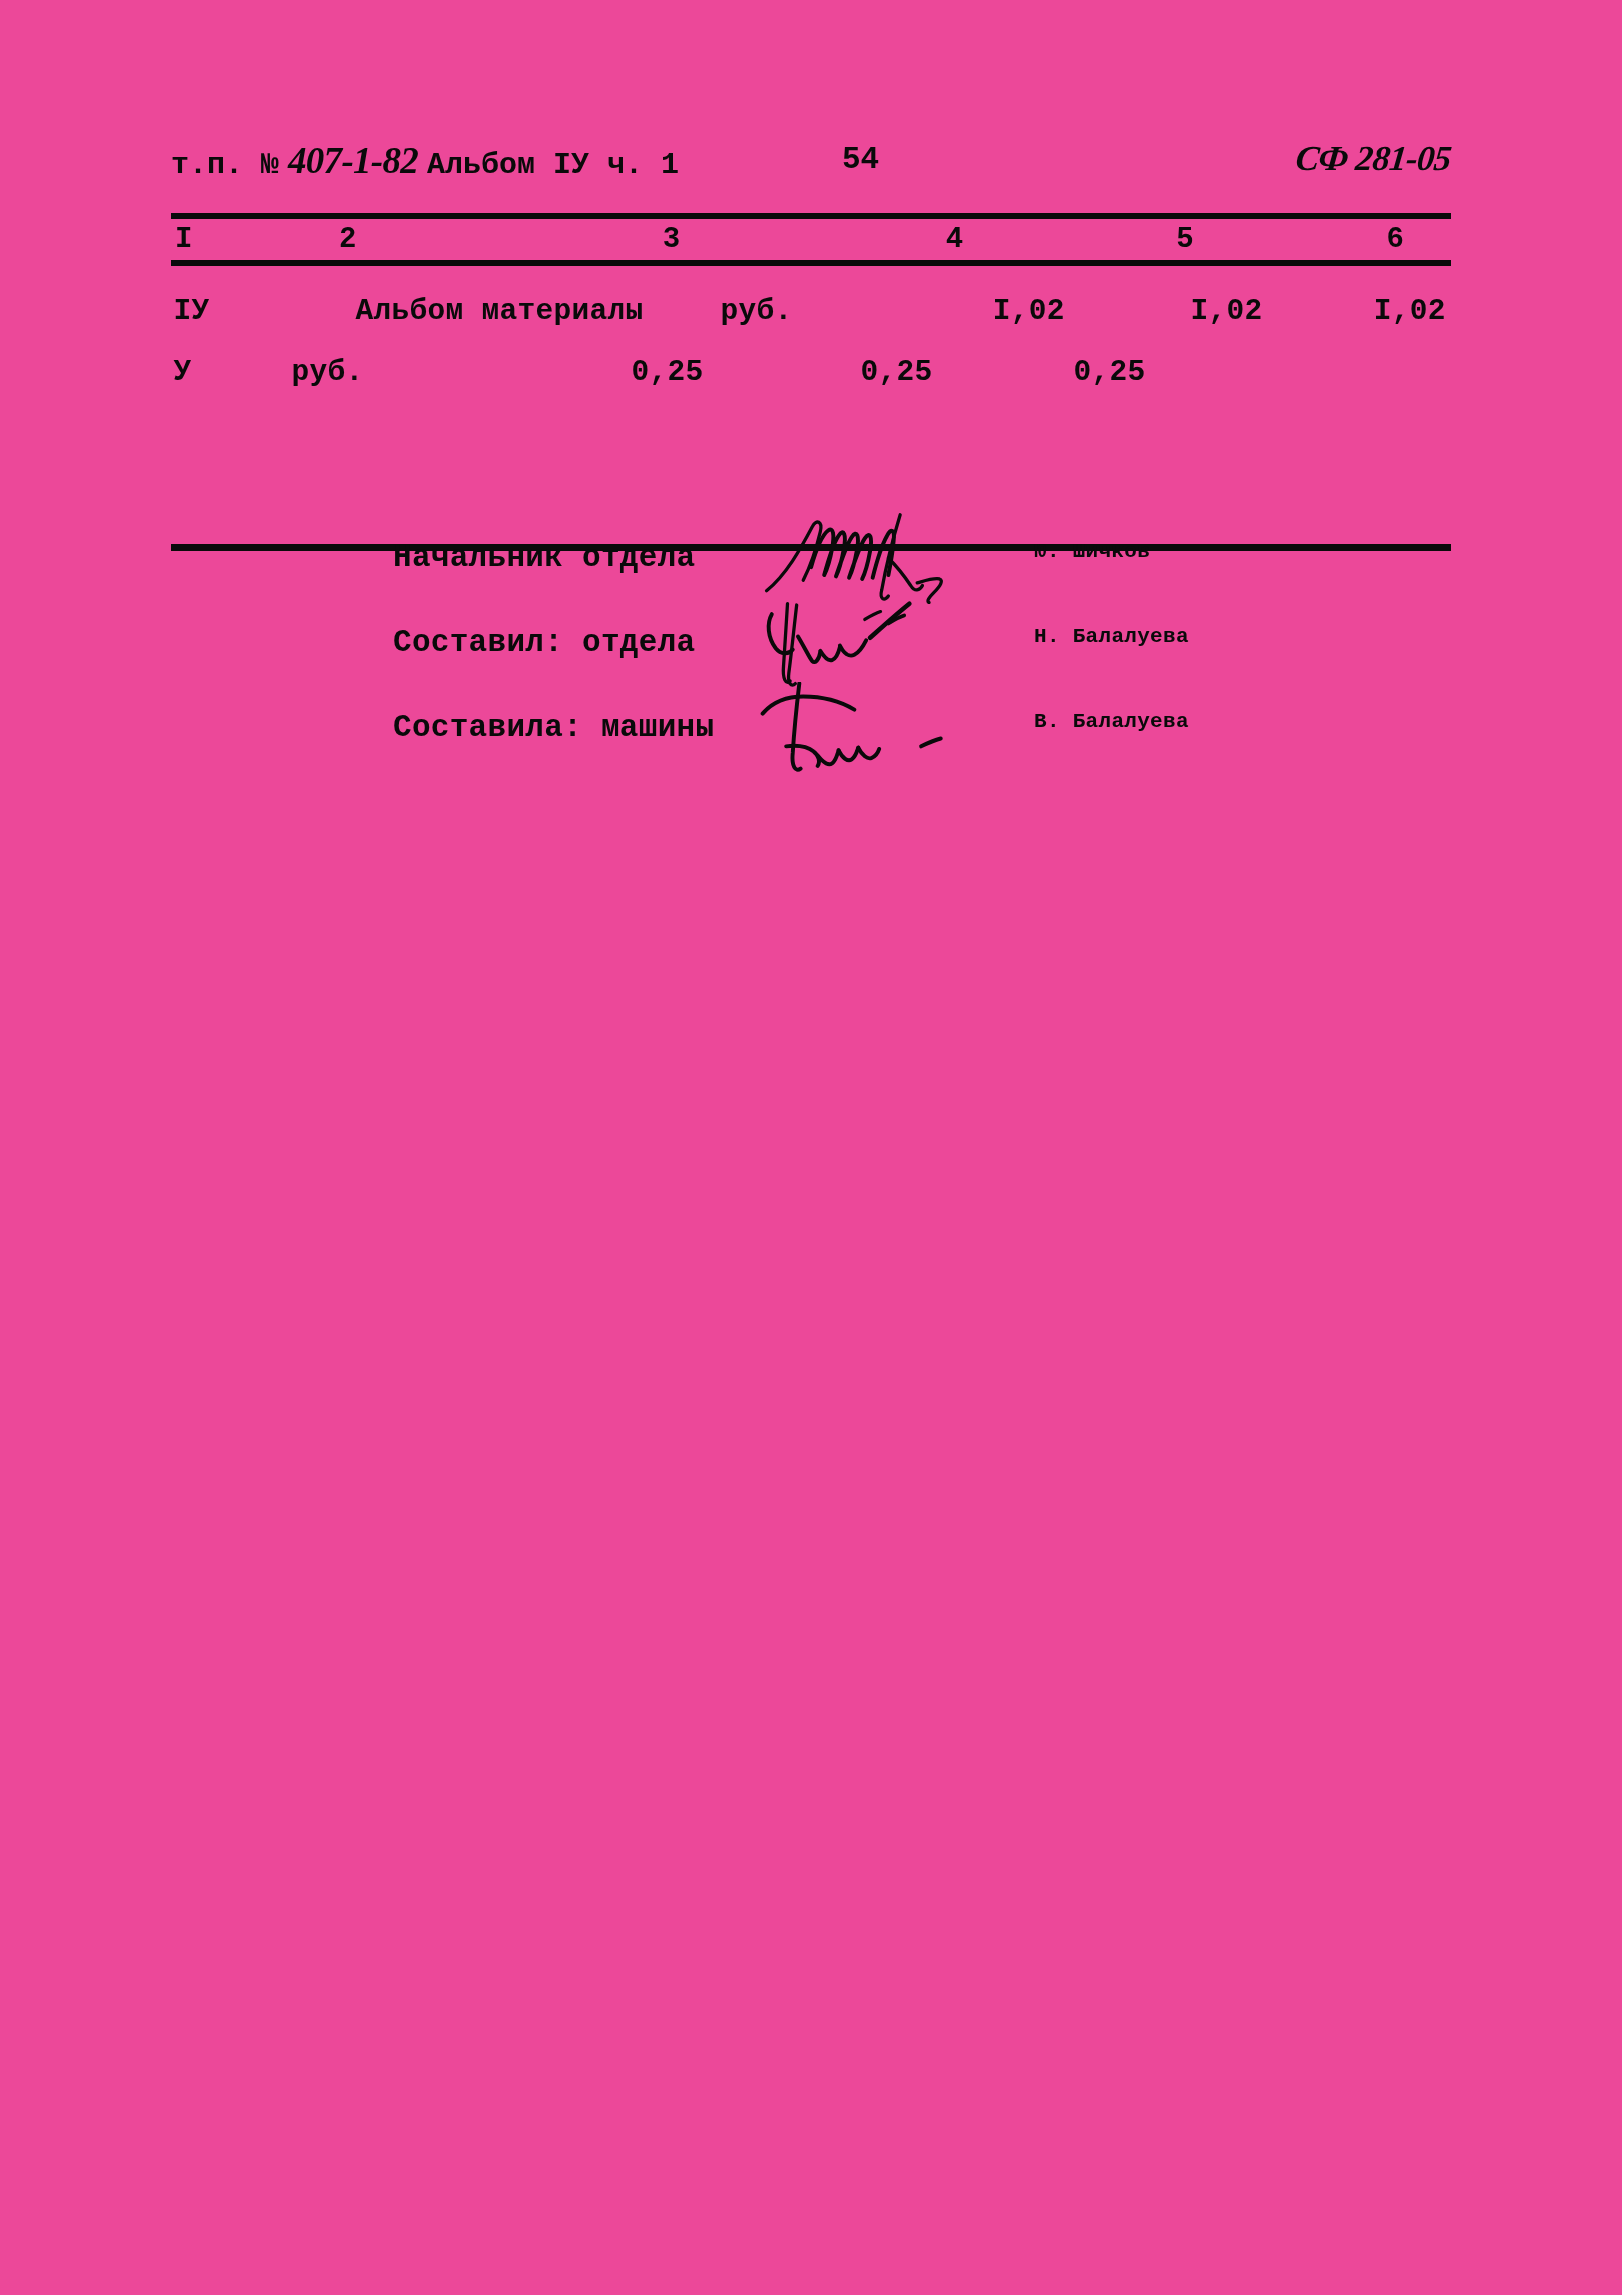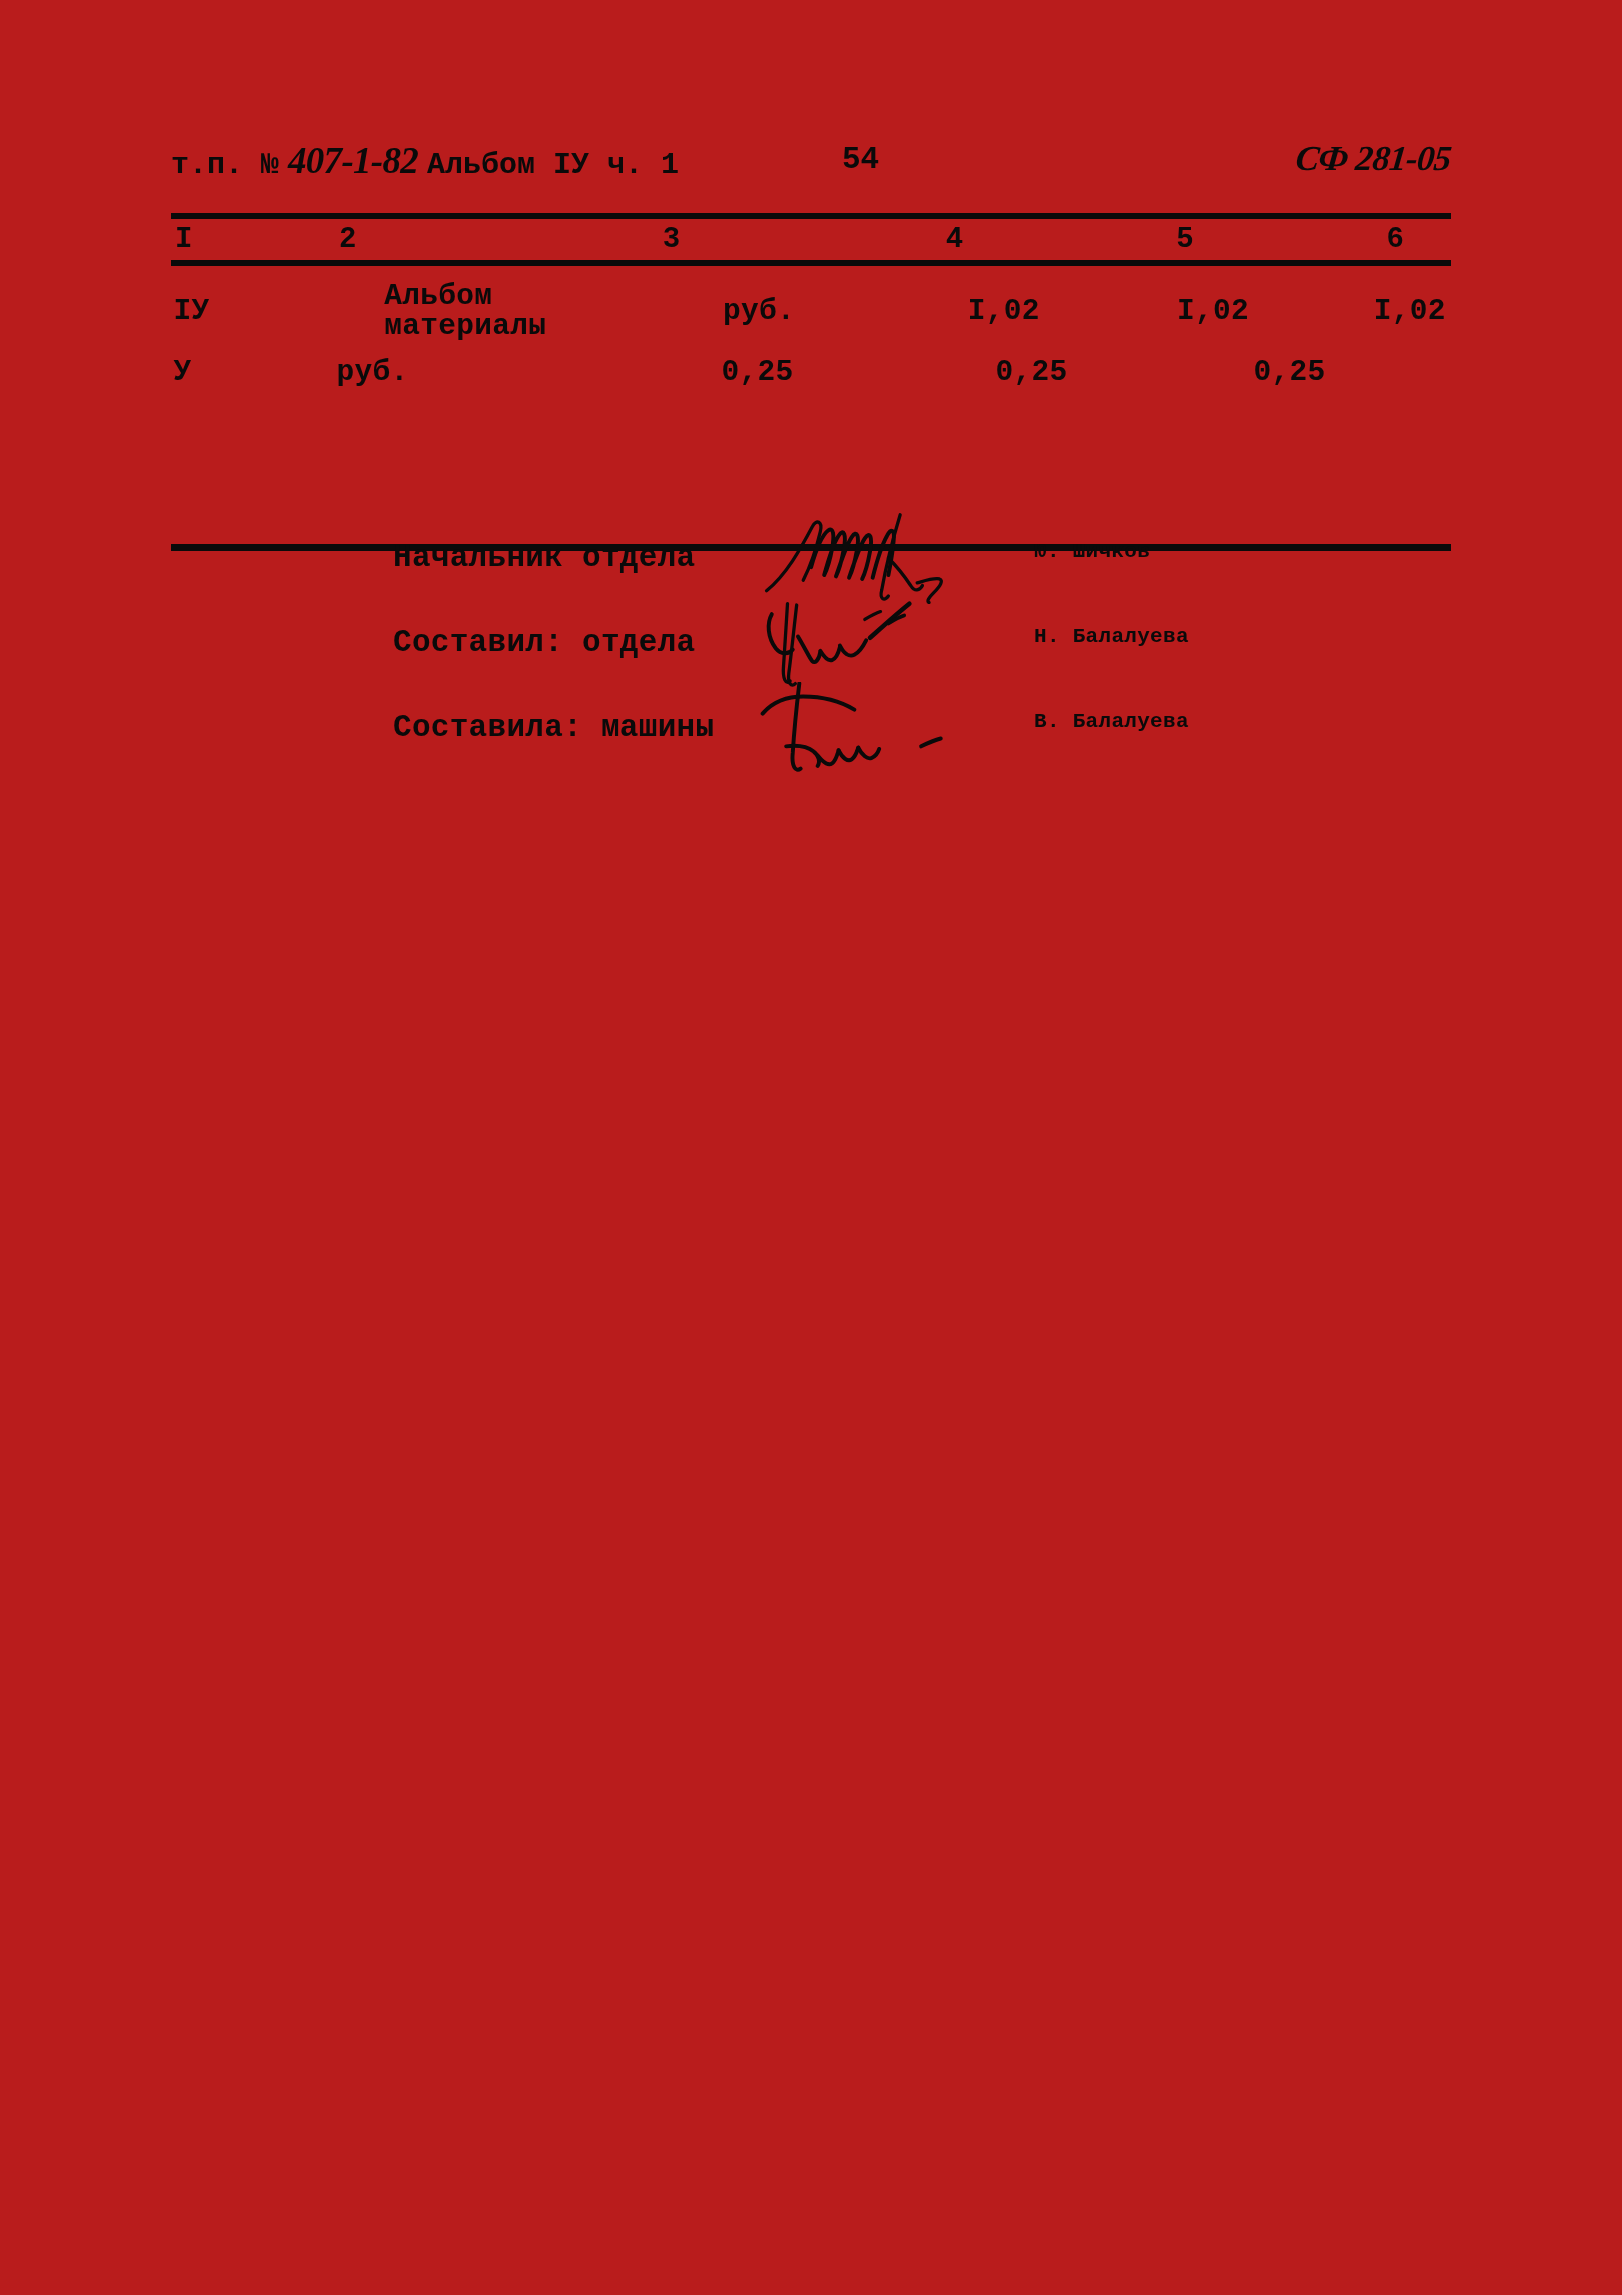--- a/index.html
+++ b/index.html
@@ -4,21 +4,21 @@
 <style>
   html, body {
     margin: 0;
     padding: 0;
     background: #ffffff;
   }
   .page {
     position: relative;
     width: 1623px;
     height: 2295px;
-    background: #b91c1c;
+    background: #ec4899;
     font-family: "Liberation Mono", "DejaVu Sans Mono", monospace;
     color: #0a0a0a;
     overflow: hidden;
   }
 
   
   .header-row {
     position: absolute;
     left: 171px;
     top: 139px;
@@ -93,21 +93,20 @@
   .colnum-row > div {
     font-size: 29px;
     font-weight: 700;
     line-height: 1;
   }
 
   .data-row {
     display: flex;
     height: 55px;
     align-items: center;
-    gap: 45px;
   }
   .data-row > div {
     font-size: 29.5px;
     font-weight: 700;
     letter-spacing: 0.3px;
     line-height: 1;
   }
 
   
   .c1 { width: 92px; text-align: left;  padding-left: 2.6px;  }

